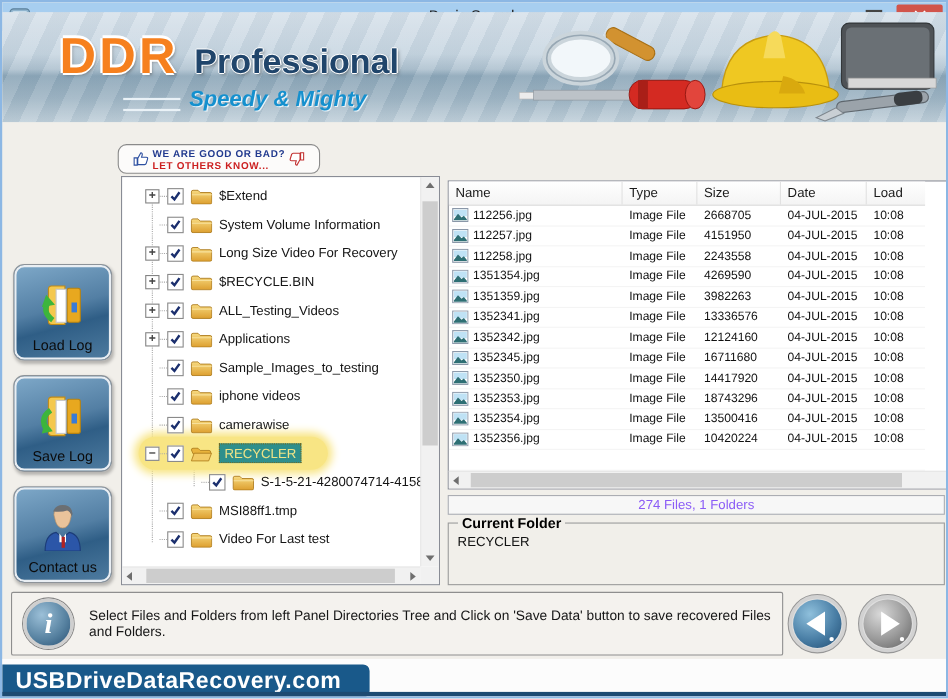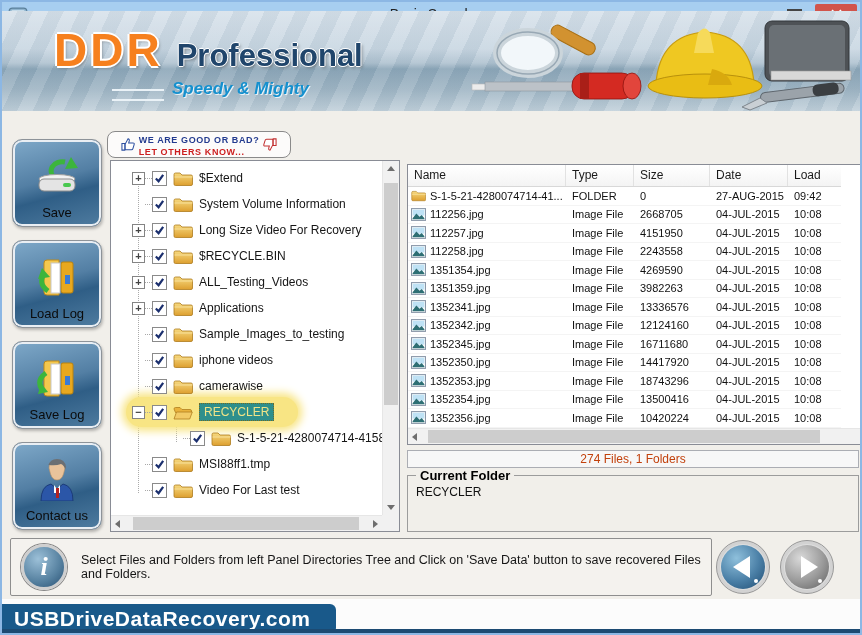--- a/index.html
+++ b/index.html
@@ -16,21 +16,21 @@
   
   .header{position:absolute;left:0;top:9px;right:0;height:100px;overflow:hidden;
     background:linear-gradient(180deg,#D8E2EB 0%,#C9D7E2 38%,#AFC2D0 52%,#8CA6B8 58%,#9FB5C4 78%,#C2D1DB 100%);}
   .header::after{content:"";position:absolute;inset:0;
     background:repeating-linear-gradient(115deg,rgba(255,255,255,.10) 0 14px,rgba(90,120,140,.08) 14px 28px);}
   .brandline{position:absolute;left:52px;top:12px;white-space:nowrap;z-index:2;}
   .brand-ddr{font-size:46px;font-weight:800;letter-spacing:3px;color:#F6801E;
     text-shadow:-2px 0 #fff,2px 0 #fff,0 -2px #fff,0 2px #fff,2px 2px 3px rgba(60,60,60,.5);}
   .brand-prod{font-size:31px;font-weight:700;color:#20456B;margin-left:14px;
     text-shadow:-1px 0 #fff,1px 0 #fff,0 -1px #fff,0 1px #fff,2px 2px 3px rgba(60,60,60,.4);}
-  .tagline{position:absolute;left:170px;top:68px;font-size:17px;font-weight:bold;font-style:italic;color:#1590CE;
+  .tagline{position:absolute;left:170px;top:68px;font-size:20px;font-weight:bold;font-style:italic;color:#1590CE;
     text-shadow:1px 1px 0 #E8F2F8;z-index:2;}
   .tagline-lines{position:absolute;left:110px;top:78px;width:52px;height:8px;z-index:2;
     border-top:2px solid #EAF2F7;border-bottom:2px solid #EAF2F7;}
   .tools{position:absolute;right:0;top:0;width:400px;height:100px;z-index:1;}
   
   .side-btn{position:absolute;left:10px;width:90px;height:88px;border-radius:10px;cursor:pointer;
     border:1px solid #8D9399;box-shadow:inset 0 0 0 2px #E9EEF3,1px 2px 3px rgba(0,0,0,.25);
     background:linear-gradient(165deg,#7FA9C9 0%,#537FA4 45%,#2F5E86 62%,#4F7CA0 100%);
     display:flex;flex-direction:column;align-items:center;justify-content:flex-end;box-sizing:border-box;}
   .side-btn .sicon{flex:1;display:flex;align-items:center;justify-content:center;padding-top:6px;}
@@ -85,21 +85,21 @@
   .frow{display:grid;grid-template-columns:158px 68px 76px 78px 53px;height:17.5px;align-items:center;
     border-bottom:1px solid #F4F4F4;cursor:default;}
   .fc{font-size:11px;color:#111;padding-left:6px;white-space:nowrap;overflow:hidden;}
   .fc.name{display:flex;align-items:center;gap:4px;padding-left:3px;}
   .ficon{width:15px;height:13px;flex:0 0 15px;}
   .ficon svg{display:block;width:15px;height:13px;}
   .table-panel .vscroll{bottom:16px;}
   .table-panel .hscroll{right:17px;}
   
   .statusbar{position:absolute;left:405px;top:448px;width:452px;height:18px;background:#F7F7F7;
-    border:1px solid #ABADB3;box-sizing:border-box;text-align:center;font-size:12px;color:#c2410c;line-height:16px;}
+    border:1px solid #ABADB3;box-sizing:border-box;text-align:center;font-size:12px;color:#8b5cf6;line-height:16px;}
   .curfolder{position:absolute;left:405px;top:466px;width:452px;height:64px;box-sizing:border-box;
     border:1px solid #9C9C9C;margin:0;padding:2px 8px;background:transparent;}
   .curfolder legend{font-size:13px;font-weight:bold;color:#000;padding:0 4px;}
   .curfolder .cfval{font-size:12px;color:#111;}
   
   .infobar{position:absolute;left:8px;top:536px;width:702px;height:58px;background:#F4F2EE;
     border:1px solid #8E8E8E;border-radius:2px;display:flex;align-items:center;gap:14px;box-sizing:border-box;padding-left:10px;}
   .infocircle{width:46px;height:46px;border-radius:50%;flex:0 0 46px;
     background:radial-gradient(circle at 35% 30%,#9CC0D8,#55809F 60%,#274F72);
     border:3px solid #CFCFCF;box-shadow:0 0 0 1px #858585;display:flex;align-items:center;justify-content:center;
@@ -190,32 +190,20 @@
         <path d="M282 96 l18-9 7 5 -17 7 z" fill="#C9CFD4" stroke="#7E868D"></path>
       </g>
     </svg>
     <div class="brandline">
       <span class="brand-ddr">DDR</span><span class="brand-prod">Professional</span>
     </div>
     <div class="tagline-lines"></div>
     <div class="tagline">Speedy &amp; Mighty</div>
   </div>
 
-  <div class="side-btn" style="top:137px">
-    <span class="sicon">
-      <svg width="46" height="42" viewBox="0 0 46 42">
-        <path d="M31 7 a11 9 0 1 0 5 15" fill="none" stroke="#3CB53C" stroke-width="5"></path>
-        <polygon points="37,2 44,13 31,14" fill="#3CB53C"></polygon>
-        <ellipse cx="23" cy="24" rx="18" ry="4.5" fill="#F2F2F2" stroke="#A0A0A0"></ellipse>
-        <rect x="5" y="24" width="36" height="12" rx="5" fill="#E4E4E4" stroke="#8E8E8E"></rect>
-        <rect x="29" y="28" width="8" height="4" rx="2" fill="#49C84F"></rect>
-      </svg>
-    </span>
-    <span class="slabel">Save</span>
-  </div>
   <div class="side-btn" style="top:238px">
     <span class="sicon">
       <svg width="44" height="44" viewBox="0 0 44 44">
         <rect x="26" y="7" width="12" height="31" rx="2" fill="#E8A81F" stroke="#B8820F"></rect>
         <rect x="30" y="20" width="5" height="9" fill="#3A7BD5"></rect>
         <path d="M12 5 h12 v35 h-12 q-3 0-3-3 v-29 q0-3 3-3 z" fill="#F4C84E" stroke="#C08A18"></path>
         <rect x="16" y="8" width="9" height="30" fill="#FFF" stroke="#C8C8C8"></rect>
         <path d="M10 18 q-8 10 3 18" fill="none" stroke="#3CB53C" stroke-width="5"></path>
         <polygon points="7,13 15,22 3,24" fill="#3CB53C"></polygon>
       </svg>
@@ -505,35 +493,20 @@
       <span class="hc">Name</span>
       <span class="hc">Type</span>
       <span class="hc">Size</span>
       <span class="hc">Date</span>
       <span class="hc" style="border-right:none">Load</span>
     </div>
     <div class="tbody">
         <div class="frow">
     <span class="fc name">
             <span class="ficon">
-              <svg viewBox="0 0 20 15">
-                <path d="M1 3.5 q0-1.5 1.5-1.5 h4.5 l2 2 h9 q1.5 0 1.5 1.5 v7.5 q0 1.5-1.5 1.5 h-15.5 q-1.5 0-1.5-1.5 z" fill="url(#goldg)" stroke="#AD7B1C" stroke-width="0.8"></path>
-                <path d="M1.5 6 h18" stroke="#F7E09A" stroke-width="1"></path>
-              </svg>
-            </span>
-            <span class="ftext">S-1-5-21-4280074714-41...</span>
-          </span>
-    <span class="fc">FOLDER</span>
-    <span class="fc">0</span>
-    <span class="fc">27-AUG-2015</span>
-    <span class="fc">09:42</span>
-  </div>
-        <div class="frow">
-    <span class="fc name">
-            <span class="ficon">
               <svg viewBox="0 0 14 12">
                 <rect x="0.5" y="0.5" width="13" height="11" fill="#FFF" stroke="#8A97A8"></rect>
                 <rect x="1.5" y="1.5" width="11" height="5.5" fill="#BFE2F5"></rect>
                 <path d="M1.5 9.5 L5 5 L8 8 L10 6.5 L12.5 9.5 L12.5 10.5 L1.5 10.5 z" fill="#2E6F74"></path>
               </svg>
             </span>
             <span class="ftext">112256.jpg</span>
           </span>
     <span class="fc">Image File</span>
     <span class="fc">2668705</span>

